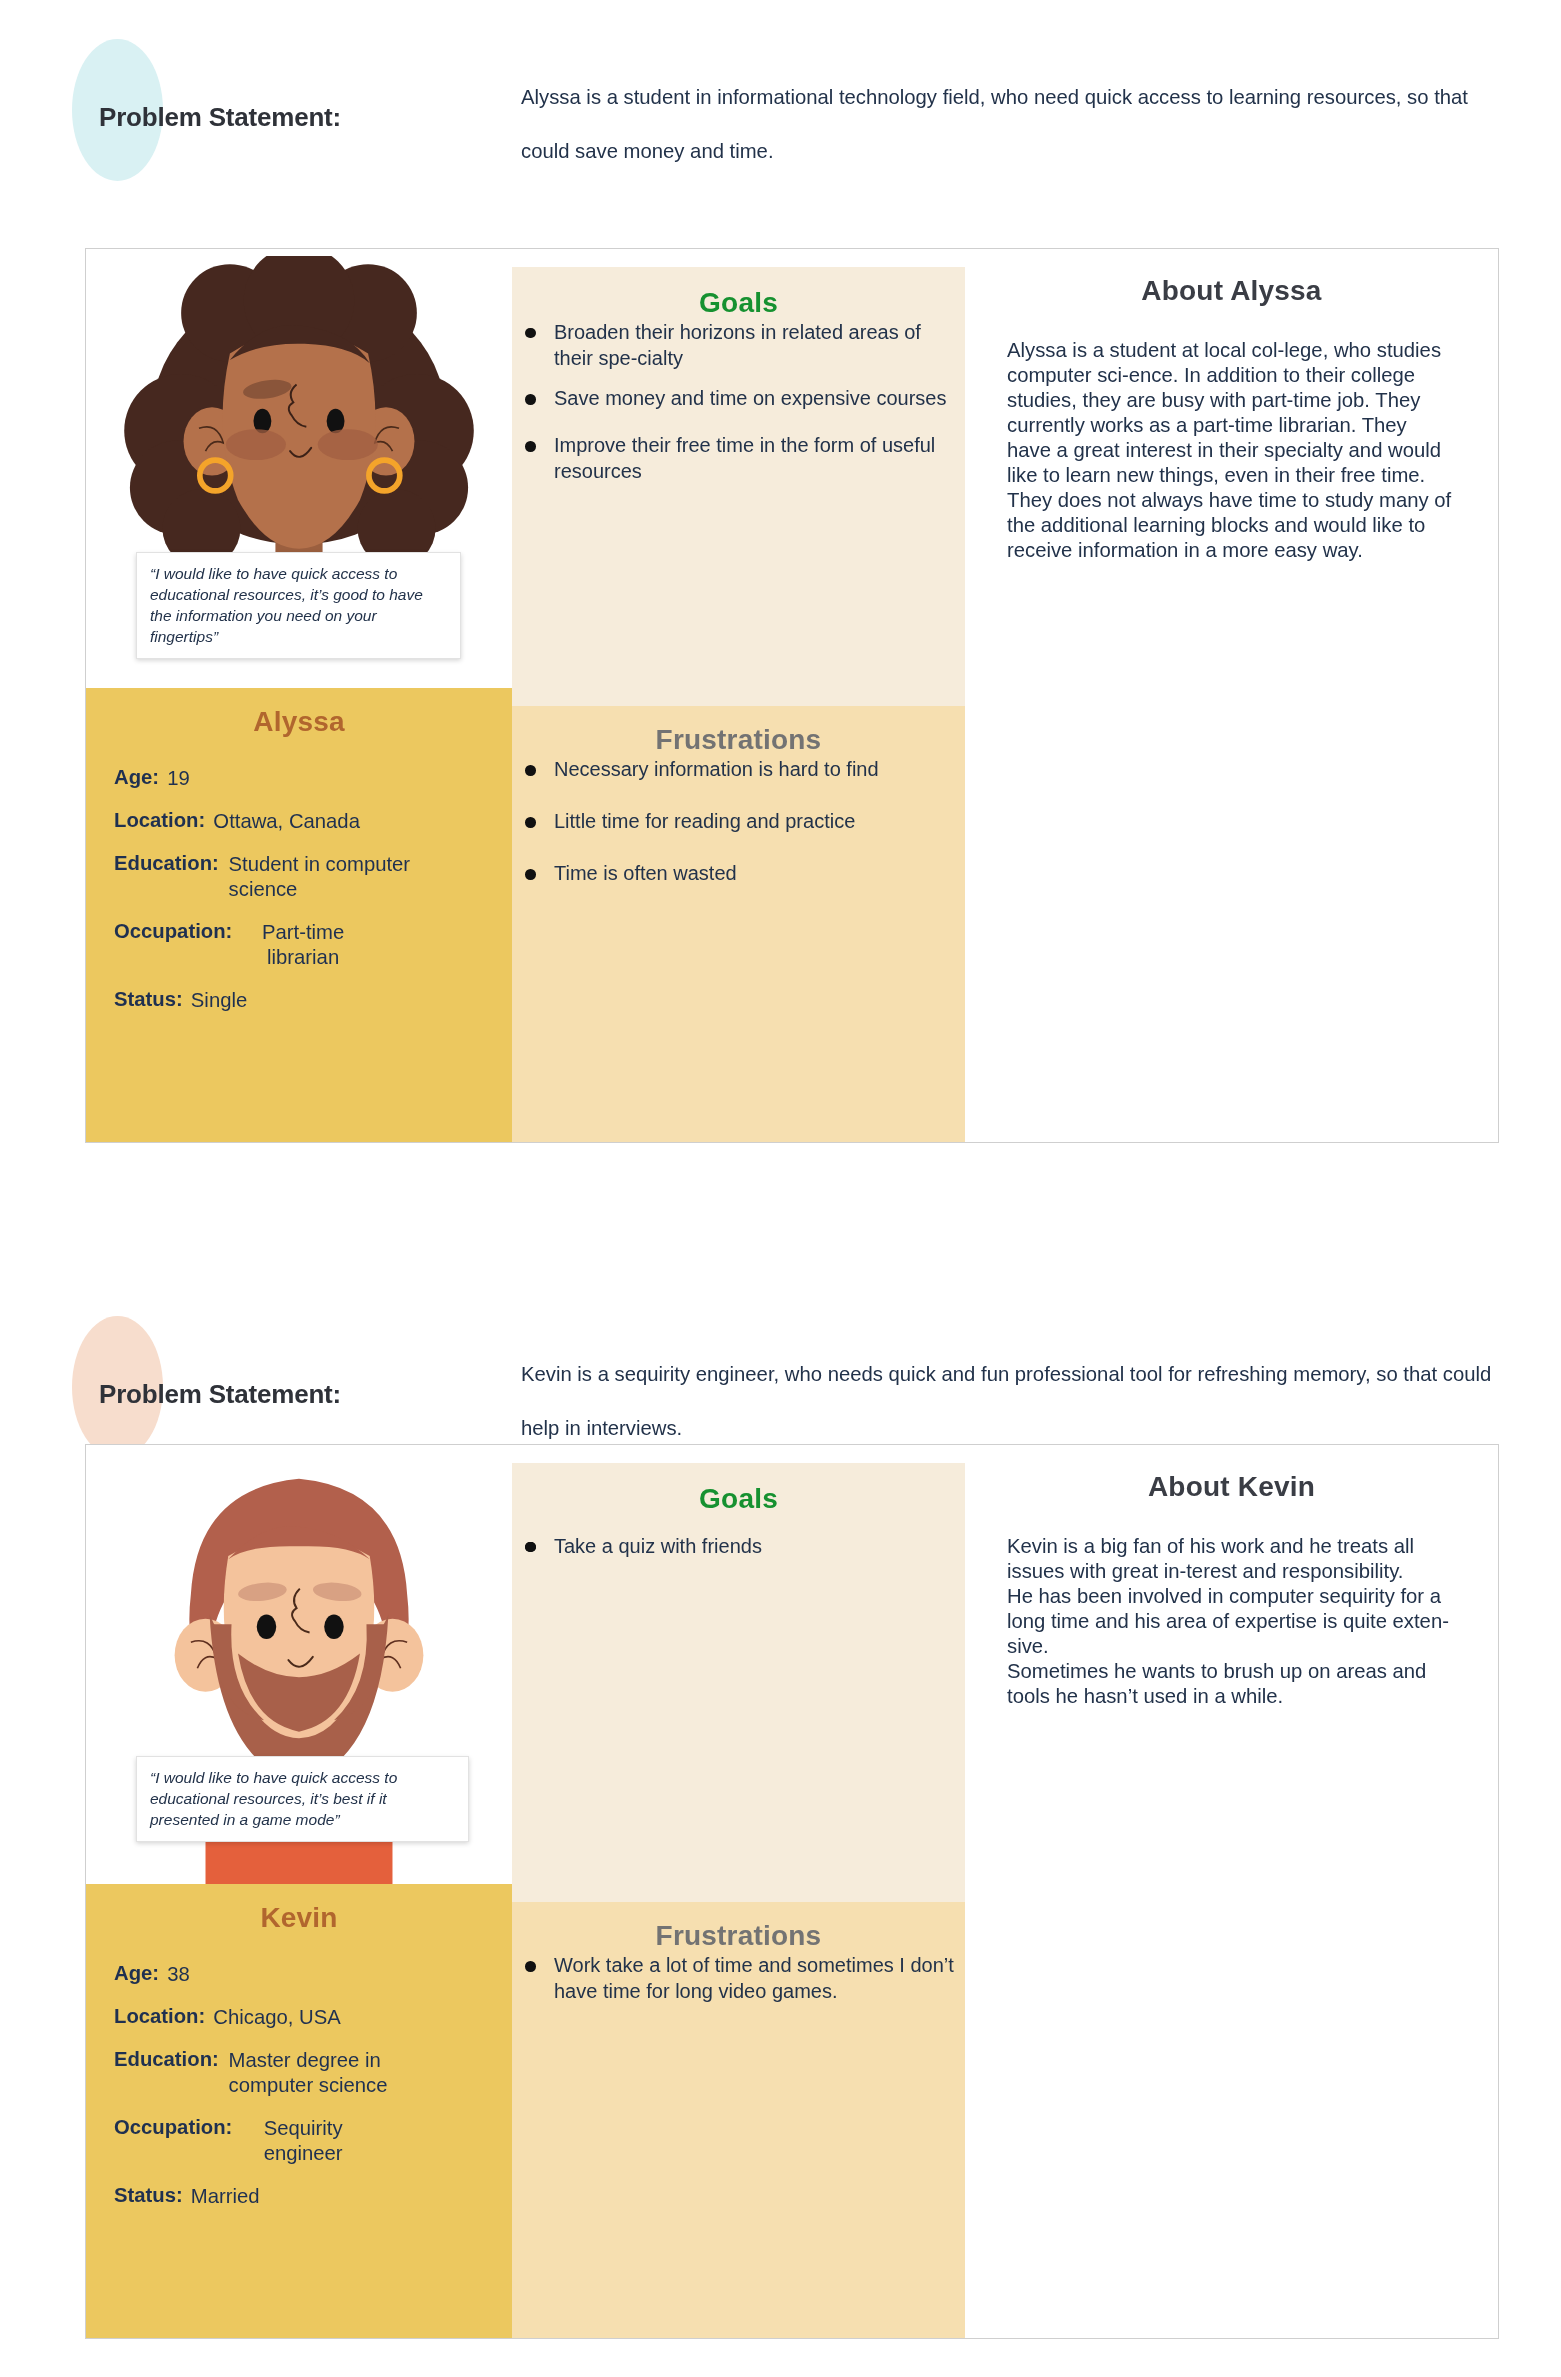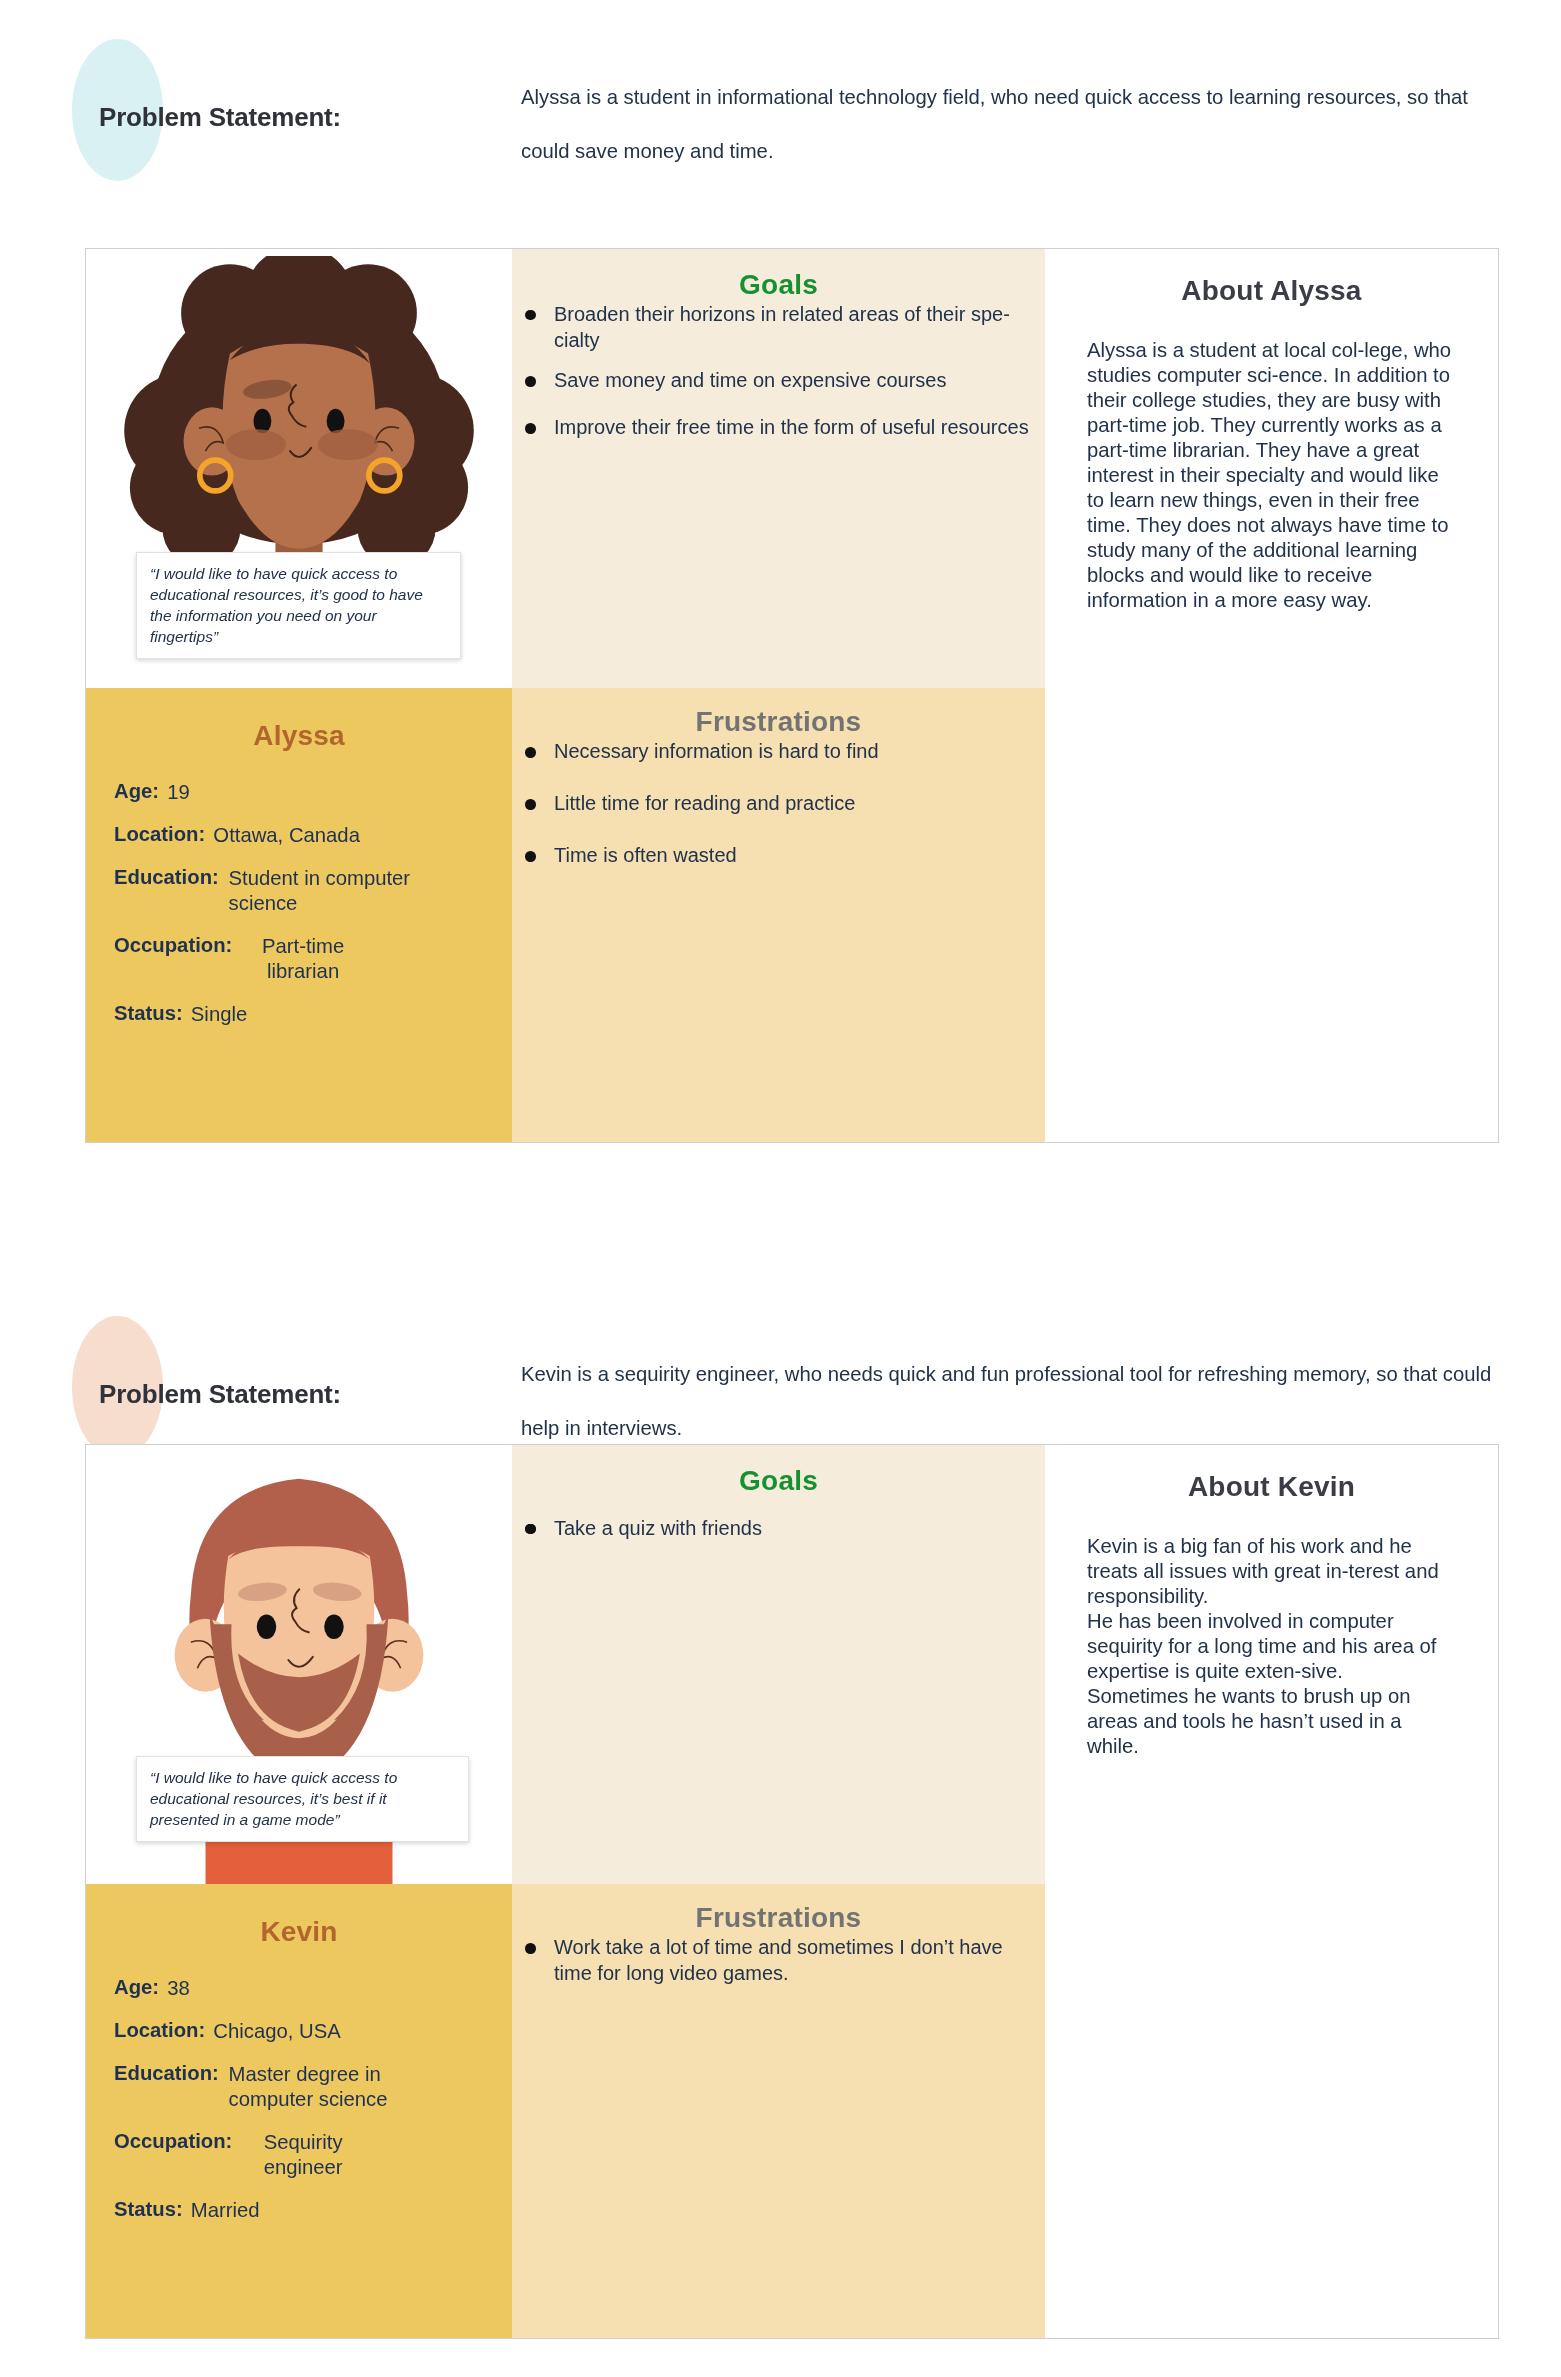--- a/index.html
+++ b/index.html
@@ -42,21 +42,21 @@
   .card {
     position: absolute;
     left: 85px;
     width: 1414px;
     background: #ffffff;
     border: 0.8px solid #cfcfcf;
     overflow: hidden;
   }
   .card-grid { display: flex; width: 100%; height: 100%; }
   .col-left   { width: 426px; position: relative; }
-  .col-mid    { width: 533px; position: relative; }
+  .col-mid    { width: 453px; position: relative; margin-top: 18px; }
   .col-right  { flex: 1; position: relative; background: #ffffff; }
 
   
   .avatar-pane { position: relative; background: #ffffff; overflow: visible; }
   .details-pane { background: #ecc85f; position: relative; }
 
   
   .goals-pane { background: #f6ecdb; position: relative; }
   .frustr-pane { background: #f6dfb0; position: relative; }
 
@@ -83,21 +83,21 @@
 
   
   .sec-title {
     text-align: center;
     font-weight: bold;
     letter-spacing: 0.2px;
   }
   .goals-title   { font-size: 28px; color: #169130; padding-top: 19.5px; }
   .frustr-title  { font-size: 28px; color: #737373; padding-top: 18px; }
   .about-title   { font-size: 28px; color: #3a3d45; padding-top: 26px; }
-  .name-title    { font-size: 28px; color: #b1662e; padding-top: 32px; text-align: center; }
+  .name-title    { font-size: 28px; color: #b1662e; padding-top: 18px; text-align: center; }
 
   
   ul.bullets { list-style: none; margin: 0; padding: 0; }
   ul.bullets li {
     position: relative;
     color: #22324a;
     font-size: 20px;
     line-height: 26px;
     padding-left: 42px;
   }

